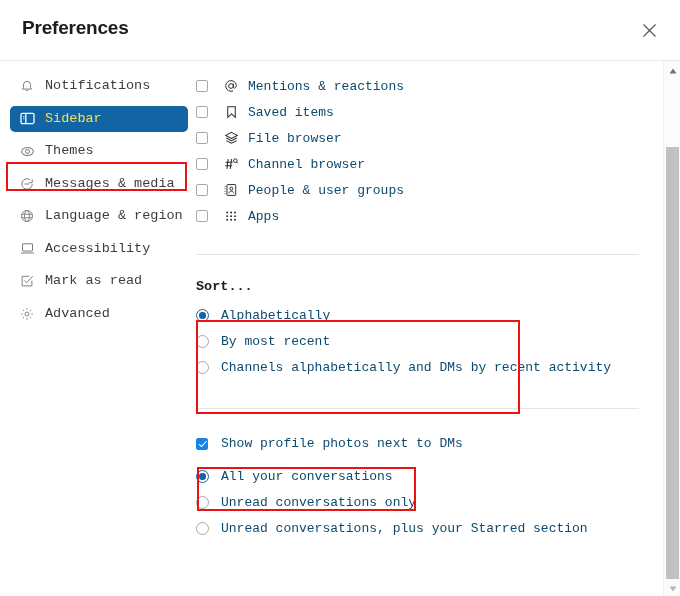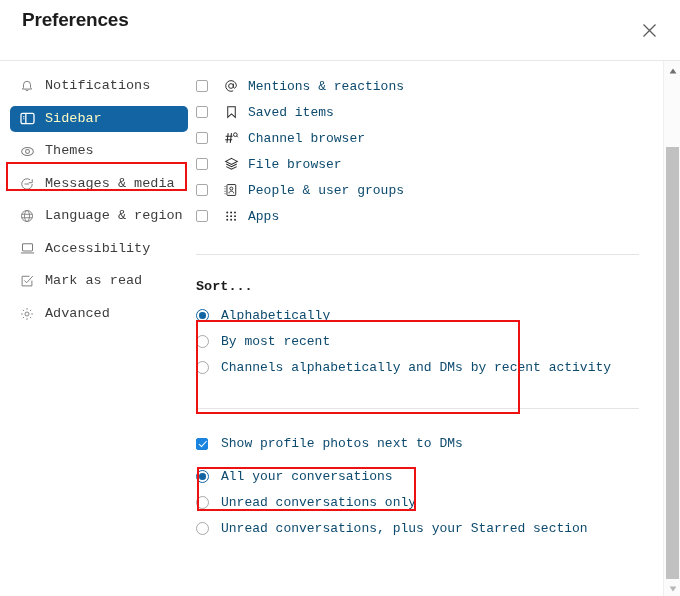--- a/index.html
+++ b/index.html
@@ -25,21 +25,21 @@
   
   .header {
     position: relative;
     height: 60px;
     background: #ffffff;
     border-bottom: 1px solid #e8e8e8;
   }
   .header-title {
     position: absolute;
     left: 22px;
-    top: 9px;
+    top: 17px;
     font-size: 19px;
     font-weight: bold;
     letter-spacing: -0.2px;
     color: #1d1c1d;
   }
   .close-button {
     position: absolute;
     right: 18px;
     top: 17px;
     width: 26px;
@@ -86,21 +86,21 @@
     height: 16px;
     margin-right: 9px;
     display: flex;
     align-items: center;
     justify-content: center;
     flex: 0 0 auto;
     color: #7c7c7c;
   }
   .nav-item.selected {
     background: #1264a3;
-    color: #fef9c3;
+    color: #fde047;
   }
   .nav-item.selected .nav-icon { color: #ffffff; }
   .nav-label { line-height: 1; white-space: nowrap; }
 
   
   .hl {
     position: absolute;
     border: 2px solid #ee1111;
     box-sizing: border-box;
     pointer-events: none;
@@ -367,39 +367,39 @@
             <svg width="13" height="14" viewBox="0 0 14 16" fill="none" stroke="currentColor" stroke-width="1.15">
               <path d="M2.7 1.9h8.6v12.2L7 10.2l-4.3 3.9z"></path>
             </svg>
           </span>
           <span class="opt-label">Saved items</span>
         </div>
 
         <div class="opt-row">
           <span class="cbox"></span>
           <span class="glyph">
+            <svg width="15" height="14" viewBox="0 0 16 16" fill="none" stroke="currentColor" stroke-width="1.15">
+              <path d="M8 1.6L14.6 5 8 8.4 1.4 5z"></path>
+              <path d="M2 8l6 3 6-3"></path>
+              <path d="M2 11l6 3 6-3"></path>
+            </svg>
+          </span>
+          <span class="opt-label">File browser</span>
+        </div>
+
+        <div class="opt-row">
+          <span class="cbox"></span>
+          <span class="glyph">
             <svg width="15" height="14" viewBox="0 0 16 16" fill="none" stroke="currentColor" stroke-width="1.2">
               <path d="M1.3 6h8M0.8 10h8M4.2 2.4L2.8 13.6M8 2.4L6.6 13.6"></path>
               <circle cx="12.4" cy="4.2" r="2.1" stroke-width="1.1"></circle>
               <path d="M14 5.8l1.3 1.4" stroke-width="1.1"></path>
             </svg>
           </span>
           <span class="opt-label">Channel browser</span>
-        </div>
-
-        <div class="opt-row">
-          <span class="cbox"></span>
-          <span class="glyph">
-            <svg width="15" height="14" viewBox="0 0 16 16" fill="none" stroke="currentColor" stroke-width="1.15">
-              <path d="M8 1.6L14.6 5 8 8.4 1.4 5z"></path>
-              <path d="M2 8l6 3 6-3"></path>
-              <path d="M2 11l6 3 6-3"></path>
-            </svg>
-          </span>
-          <span class="opt-label">File browser</span>
         </div>
 
         <div class="opt-row">
           <span class="cbox"></span>
           <span class="glyph">
             <svg width="14" height="14" viewBox="0 0 16 16" fill="none" stroke="currentColor" stroke-width="1.1">
               <rect x="3.4" y="1.8" width="10" height="12.4" rx="0.8"></rect>
               <circle cx="8.4" cy="6.4" r="1.7"></circle>
               <path d="M5.7 11.8c0-1.5 1.2-2.5 2.7-2.5s2.7 1 2.7 2.5"></path>
               <path d="M1.2 3.4v1M1.2 6.2v1M1.2 9v1M1.2 11.8v1"></path>

